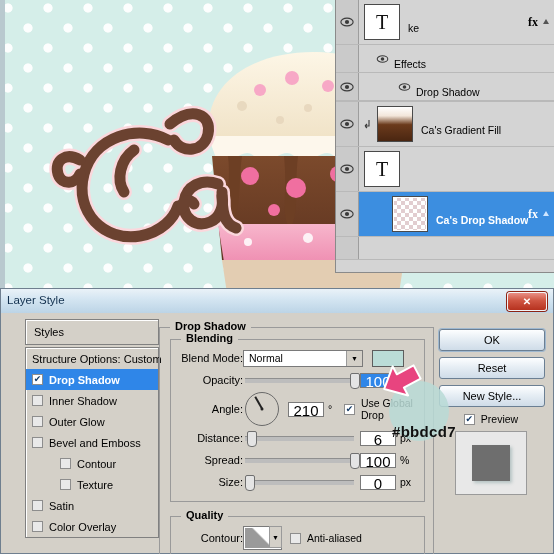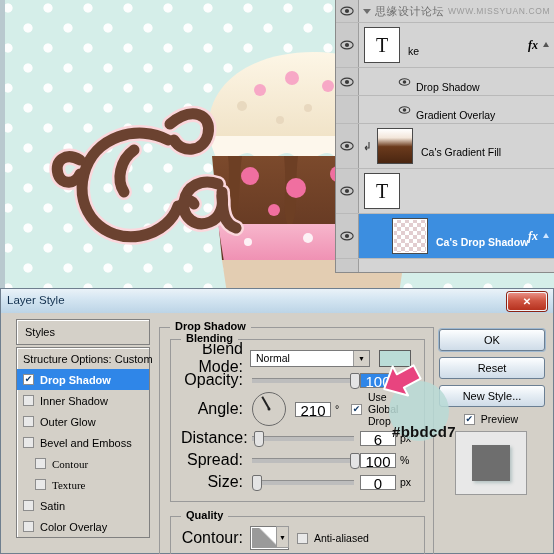--- a/index.html
+++ b/index.html
@@ -50,21 +50,21 @@
   .thumb.checker{
      background-color:#fff;
      background-image:
         linear-gradient(45deg,#e2cdd0 25%,transparent 25%,transparent 75%,#e2cdd0 75%),
         linear-gradient(45deg,#e2cdd0 25%,transparent 25%,transparent 75%,#e2cdd0 75%);
      background-size:8px 8px;background-position:0 0,4px 4px;
      box-shadow:inset 0 0 0 1px #fff;
   }
   .lname{flex:1 1 auto;white-space:nowrap;overflow:hidden;margin-top:11px;}
   .lname.bold{font-weight:bold;}
-  .fx{font-family:"Liberation Serif","DejaVu Serif",serif;font-style:italic;font-weight:bold;font-size:12px;margin-right:4px;}
+  .fx{font-family:"Liberation Serif","DejaVu Serif",serif;font-weight:bold;font-size:12px;margin-right:4px;}
   .fxtri{width:8px;height:8px;}
   .fxtri svg{display:block;}
   .subeye{width:13px;height:10px;margin-right:5px;flex:0 0 auto;}
   .subeye svg{display:block;}
   .i1{padding-left:18px;}
   .i2{padding-left:40px;}
   .wm{display:flex;align-items:center;gap:4px;white-space:nowrap;}
   .wm-cn{color:#6f6f6f;font-size:11px;letter-spacing:.5px;}
   .wm-en{color:#9b9b9b;font-size:8.5px;letter-spacing:.6px;}
   
@@ -80,41 +80,41 @@
   #titlebar .ttl{position:absolute;left:6px;top:5px;font-size:11.5px;color:#12304e;}
   #closebtn{
     position:absolute;right:6px;top:3px;width:38px;height:17px;border-radius:3px;
     background:linear-gradient(180deg,#e88f85 0%,#cf5542 45%,#b6321f 100%);
     border:1px solid #f2f4f6;box-shadow:0 0 0 1px #8d2414;
     display:flex;align-items:center;justify-content:center;
     color:#fff;font-size:10px;font-weight:bold;font-family:"Liberation Sans",sans-serif;
   }
   #dlgbody{position:absolute;left:0;top:24px;right:0;bottom:0;background:#d4d0c8;}
   
-  #styles{position:absolute;left:15px;top:6px;width:134px;bottom:0;}
+  #styles{position:absolute;left:24px;top:6px;width:134px;bottom:0;}
   #styles-hdr{height:24px;display:flex;align-items:center;padding-left:8px;
      border:1px solid #808080;background:#d4d0c8;box-shadow:inset 1px 1px 0 #fff;margin-bottom:2px;}
   #styles-list{border:1px solid #808080;background:#d4d0c8;box-shadow:inset 1px 1px 0 #fff;}
   .sitem{height:21px;display:flex;align-items:center;padding-left:6px;box-sizing:border-box;white-space:nowrap;}
   .sitem.active{background:#2f86e8;color:#fff;font-weight:bold;}
-  .sitem.indent{padding-left:18px;font-family:Liberation Serif, serif;}
+  .sitem.indent{padding-left:34px;}
   .cb{width:11px;height:11px;border:1px solid #8d8d8d;background:#e9e9e9;
      margin-right:6px;flex:0 0 auto;display:flex;align-items:center;justify-content:center;
      font-size:9px;line-height:1;color:#123a66;box-sizing:border-box;}
   .cb.on{background:#fff;}
   .cb.on:after{content:"\2714";font-size:9px;color:#123a66;}
   
   #opts{position:absolute;left:158px;top:6px;width:275px;bottom:0;}
   .grp{border:1px solid #9a9a9a;border-top:none;margin-top:9px;position:relative;padding:8px 8px 8px 10px;box-sizing:border-box;}
   .grp:before,.grp:after{content:"";position:absolute;top:0;height:1px;background:#9a9a9a;}
   .grp:before{left:0;width:8px;}
   .grp-lbl{position:absolute;top:-7px;left:10px;background:#d4d0c8;padding:0 5px;font-weight:bold;font-size:11px;}
   .grp-line{position:absolute;top:0;left:0;right:0;height:1px;background:#9a9a9a;}
   .row{display:flex;align-items:center;height:22px;}
-  .lbl{width:62px;text-align:right;padding-right:7px;font-size:16px;flex:0 0 auto;}
+  .lbl{width:62px;text-align:right;padding-right:0;font-size:11px;flex:0 0 auto;}
   .combo{flex:0 0 auto;width:120px;height:17px;border:1px solid #7a7a7a;background:#fff;
      display:flex;align-items:center;padding-left:5px;box-sizing:border-box;font-size:10.5px;position:relative;}
   .combo .arw{position:absolute;right:0;top:0;width:15px;height:15px;background:#d4d0c8;
      border-left:1px solid #9a9a9a;display:flex;align-items:center;justify-content:center;font-size:7px;}
   .swatch{width:30px;height:15px;border:1px solid #5d5d5d;margin-left:9px;flex:0 0 auto;}
   .slider{flex:1 1 auto;height:4px;background:#bdbdbd;border-top:1px solid #8f8f8f;
      position:relative;margin:0 6px 0 2px;}
   .knob{position:absolute;top:-6px;width:8px;height:14px;background:#e4e4e4;
      border:1px solid #6f6f6f;border-radius:2px 2px 4px 4px;}
   .num{width:36px;height:15px;border:1px solid #7a7a7a;background:#fff;
@@ -246,41 +246,20 @@
         <path d="M176 96 C160 90 144 98 142 114 C140 130 154 140 168 134 C178 130 182 118 180 108"></path>
         <path d="M180 104 C180 124 182 136 194 140"></path>
         <path d="M152 116 C148 110 140 112 140 120"></path>
       </g>
     </svg>
   </div>
 </div>
 
 <div id="layers">
 
-  <div class="lr">
-    <div class="eyecol">
-      <span class="eye">
-        <svg viewBox="0 0 16 11" width="14" height="10">
-            <ellipse cx="8" cy="5.5" rx="7" ry="4.4" fill="none" stroke="#3a3a3a" stroke-width="1.3"></ellipse>
-            <circle cx="8" cy="5.5" r="2.4" fill="#3a3a3a"></circle>
-          </svg>
-      </span>
-    </div>
-    <div class="rowbody">
-      <span class="tri">
-        <svg viewBox="0 0 10 10" width="10" height="10">
-            <path d="M1 3 L9 3 L5 8 Z" fill="#6e6e6e"></path>
-          </svg>
-      </span>
-      <span class="wm">
-        <span class="wm-cn">思缘设计论坛</span>
-        <span class="wm-en">WWW.MISSYUAN.COM</span>
-      </span>
-    </div>
-  </div>
 
   <div class="lr">
     <div class="eyecol">
       <span class="eye">
         <svg viewBox="0 0 16 11" width="14" height="10">
             <ellipse cx="8" cy="5.5" rx="7" ry="4.4" fill="none" stroke="#3a3a3a" stroke-width="1.3"></ellipse>
             <circle cx="8" cy="5.5" r="2.4" fill="#3a3a3a"></circle>
           </svg>
       </span>
     </div>
@@ -289,20 +268,32 @@
       <span class="lname">ke</span>
       <span class="fx">fx</span>
       <span class="fxtri">
         <svg viewBox="0 0 8 8" width="8" height="8">
             <path d="M1 6 L7 6 L4 1 Z" fill="#555"></path>
           </svg>
       </span>
     </div>
   </div>
 
+  <div class="lr">
+    <div class="eyecol"></div>
+    <div class="rowbody i1">
+      <span class="subeye">
+        <svg viewBox="0 0 16 11" width="13" height="10">
+            <ellipse cx="8" cy="5.5" rx="6.5" ry="4" fill="none" stroke="#3a3a3a" stroke-width="1.3"></ellipse>
+            <circle cx="8" cy="5.5" r="2.2" fill="#3a3a3a"></circle>
+          </svg>
+      </span>
+      <span class="lname">Effects</span>
+    </div>
+  </div>
 
   <div class="lr">
     <div class="eyecol">
       <span class="eye">
         <svg viewBox="0 0 16 11" width="14" height="10">
             <ellipse cx="8" cy="5.5" rx="7" ry="4.4" fill="none" stroke="#3a3a3a" stroke-width="1.3"></ellipse>
             <circle cx="8" cy="5.5" r="2.4" fill="#3a3a3a"></circle>
           </svg>
       </span>
     </div>
@@ -312,29 +303,20 @@
             <ellipse cx="8" cy="5.5" rx="6.5" ry="4" fill="none" stroke="#3a3a3a" stroke-width="1.3"></ellipse>
             <circle cx="8" cy="5.5" r="2.2" fill="#3a3a3a"></circle>
           </svg>
       </span>
       <span class="lname">Drop Shadow</span>
     </div>
   </div>
 
   <div class="lr">
     <div class="eyecol"></div>
-    <div class="rowbody i2">
-      <span class="subeye">
-        <svg viewBox="0 0 16 11" width="13" height="10">
-            <ellipse cx="8" cy="5.5" rx="6.5" ry="4" fill="none" stroke="#3a3a3a" stroke-width="1.3"></ellipse>
-            <circle cx="8" cy="5.5" r="2.2" fill="#3a3a3a"></circle>
-          </svg>
-      </span>
-      <span class="lname">Gradient Overlay</span>
-    </div>
   </div>
 
   <div class="lr">
     <div class="eyecol">
       <span class="eye">
         <svg viewBox="0 0 16 11" width="14" height="10">
             <ellipse cx="8" cy="5.5" rx="7" ry="4.4" fill="none" stroke="#3a3a3a" stroke-width="1.3"></ellipse>
             <circle cx="8" cy="5.5" r="2.4" fill="#3a3a3a"></circle>
           </svg>
       </span>

